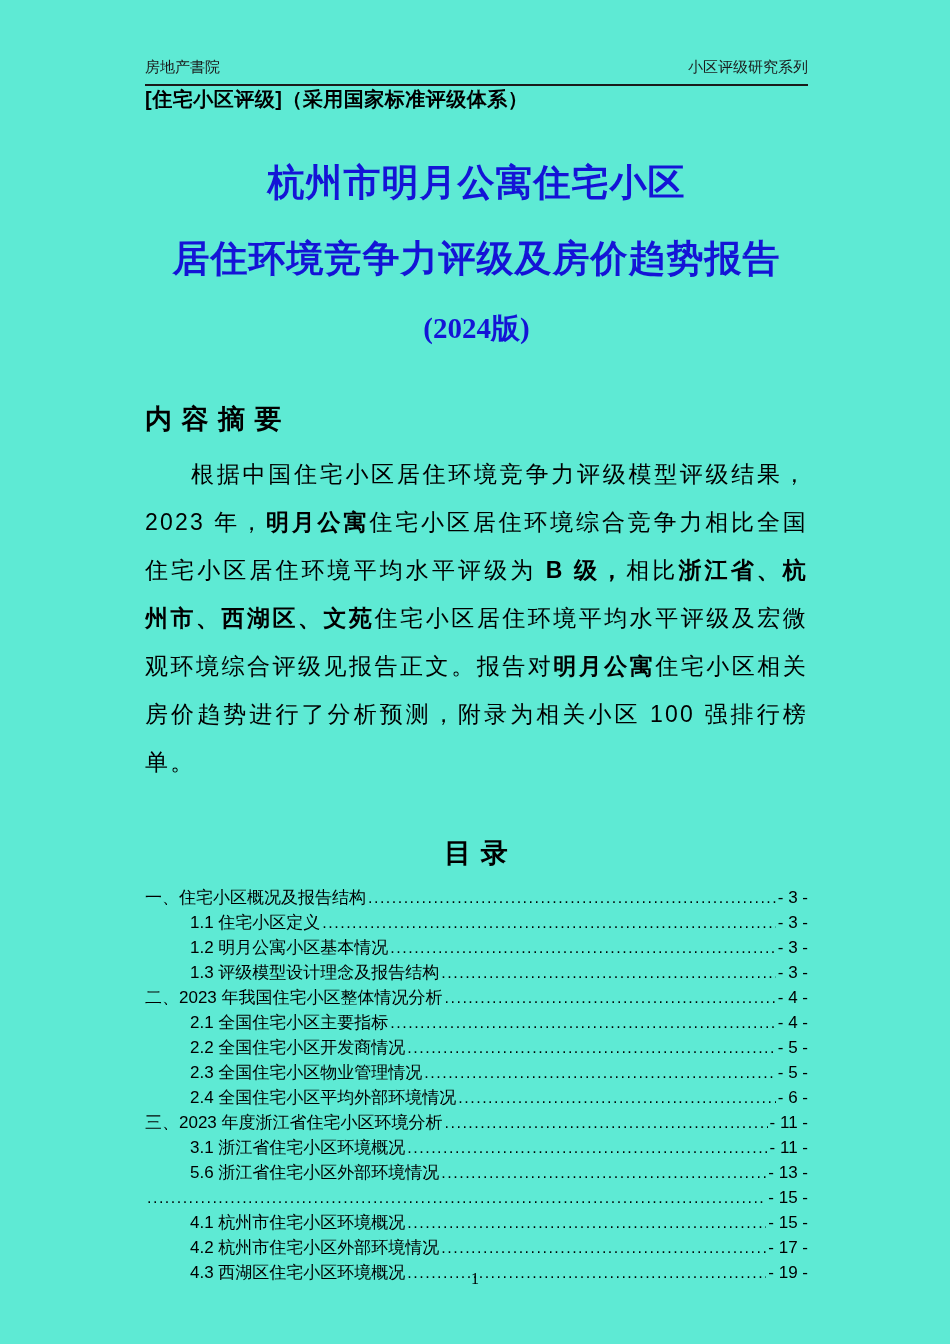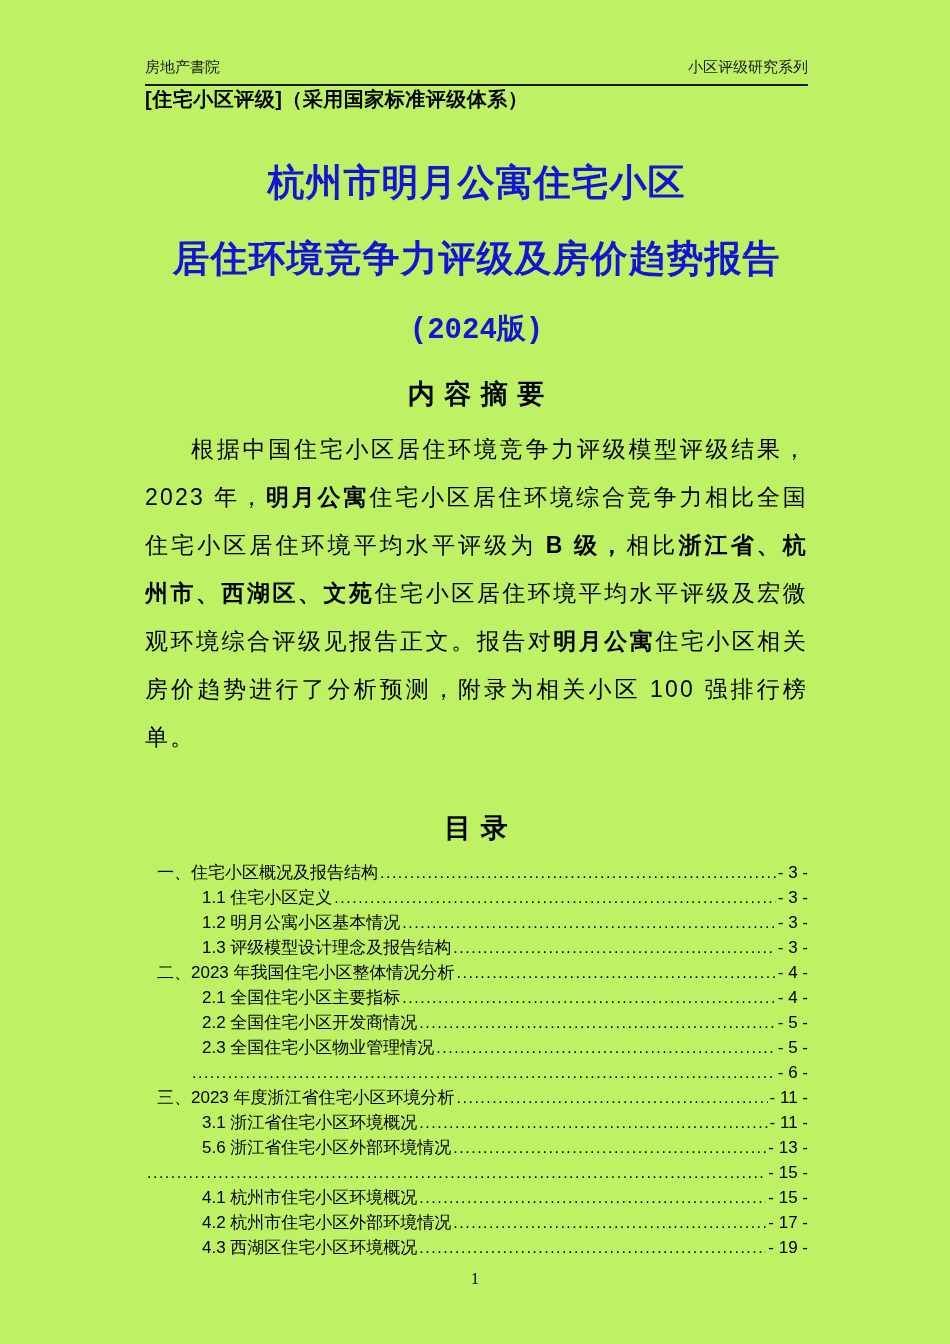--- a/index.html
+++ b/index.html
@@ -1,21 +1,21 @@
 <!DOCTYPE html>
 <html><head>
 <meta charset="utf-8">
 <style>
   html, body { margin: 0; padding: 0; background: #ffffff; }
   .page {
     position: relative;
     width: 950px;
     height: 1344px;
     margin: 0 auto;
-    background: #bef264;
+    background: #5eead4;
     box-sizing: border-box;
     padding: 0 142px 0 145px;
     font-family: "Liberation Sans", "DejaVu Sans", sans-serif;
     color: #000000;
     overflow: hidden;
   }
   
   .hdr {
     display: flex;
     justify-content: space-between;
@@ -26,28 +26,28 @@
     font-size: 15px;
     color: #1a1a1a;
   }
   
   .subtitle {
     font-size: 20px;
     font-weight: bold;
     letter-spacing: 0.5px;
   }
   
-  .title-block { text-align: center; font-family: Liberation Mono, monospace; font-weight: bold; }
+  .title-block { text-align: center; font-family: Liberation Serif, serif; font-weight: bold; }
   .t1 { margin-top: 45px; font-size: 37px; letter-spacing: 1px; }
   .t2 { margin-top: 26px; font-size: 37px; letter-spacing: 1px; }
   .t3 { margin-top: 25px; font-size: 29px; }
   
   .abstract-heading {
-    margin-top: 27px;
-    text-align: center;
+    margin-top: 52px;
+    text-align: left;
     font-size: 27px;
     font-weight: bold;
     letter-spacing: 1px;
   }
   .abstract-body {
     margin-top: 13px;
     font-family: Liberation Sans, sans-serif;
     font-size: 23px;
     line-height: 48px;
     text-align: justify;
@@ -65,21 +65,21 @@
   }
   .toc-list { margin-top: 14px; }
   .toc-row {
     display: flex;
     align-items: baseline;
     font-size: 17px;
     line-height: 25px;
     white-space: nowrap;
   }
   .toc-row.lvl2 { padding-left: 45px; }
-  .toc-label { flex: 0 0 auto; margin-left: 12px; }
+  .toc-label { flex: 0 0 auto; }
   .toc-dots {
     flex: 1 1 auto;
     overflow: hidden;
     margin: 0 2px;
     min-width: 10px;
   }
   .toc-dots::after {
     content: "................................................................................................................................";
     letter-spacing: 1.5px;
     font-size: 16px;
@@ -155,20 +155,21 @@
         <span class="toc-label">2.2 全国住宅小区开发商情况</span>
         <span class="toc-dots"></span>
         <span class="toc-page">- 5 -</span>
       </div>
       <div class="toc-row lvl2">
         <span class="toc-label">2.3 全国住宅小区物业管理情况</span>
         <span class="toc-dots"></span>
         <span class="toc-page">- 5 -</span>
       </div>
       <div class="toc-row lvl2">
+        <span class="toc-label">2.4 全国住宅小区平均外部环境情况</span>
         <span class="toc-dots"></span>
         <span class="toc-page">- 6 -</span>
       </div>
       <div class="toc-row">
         <span class="toc-label">三、2023 年度浙江省住宅小区环境分析</span>
         <span class="toc-dots"></span>
         <span class="toc-page">- 11 -</span>
       </div>
       <div class="toc-row lvl2">
         <span class="toc-label">3.1 浙江省住宅小区环境概况</span>

